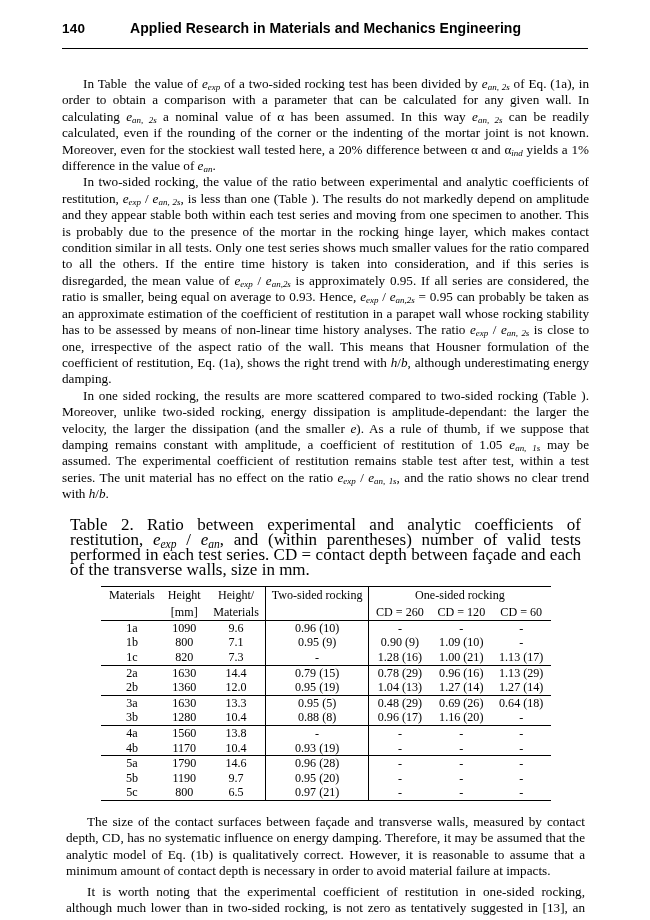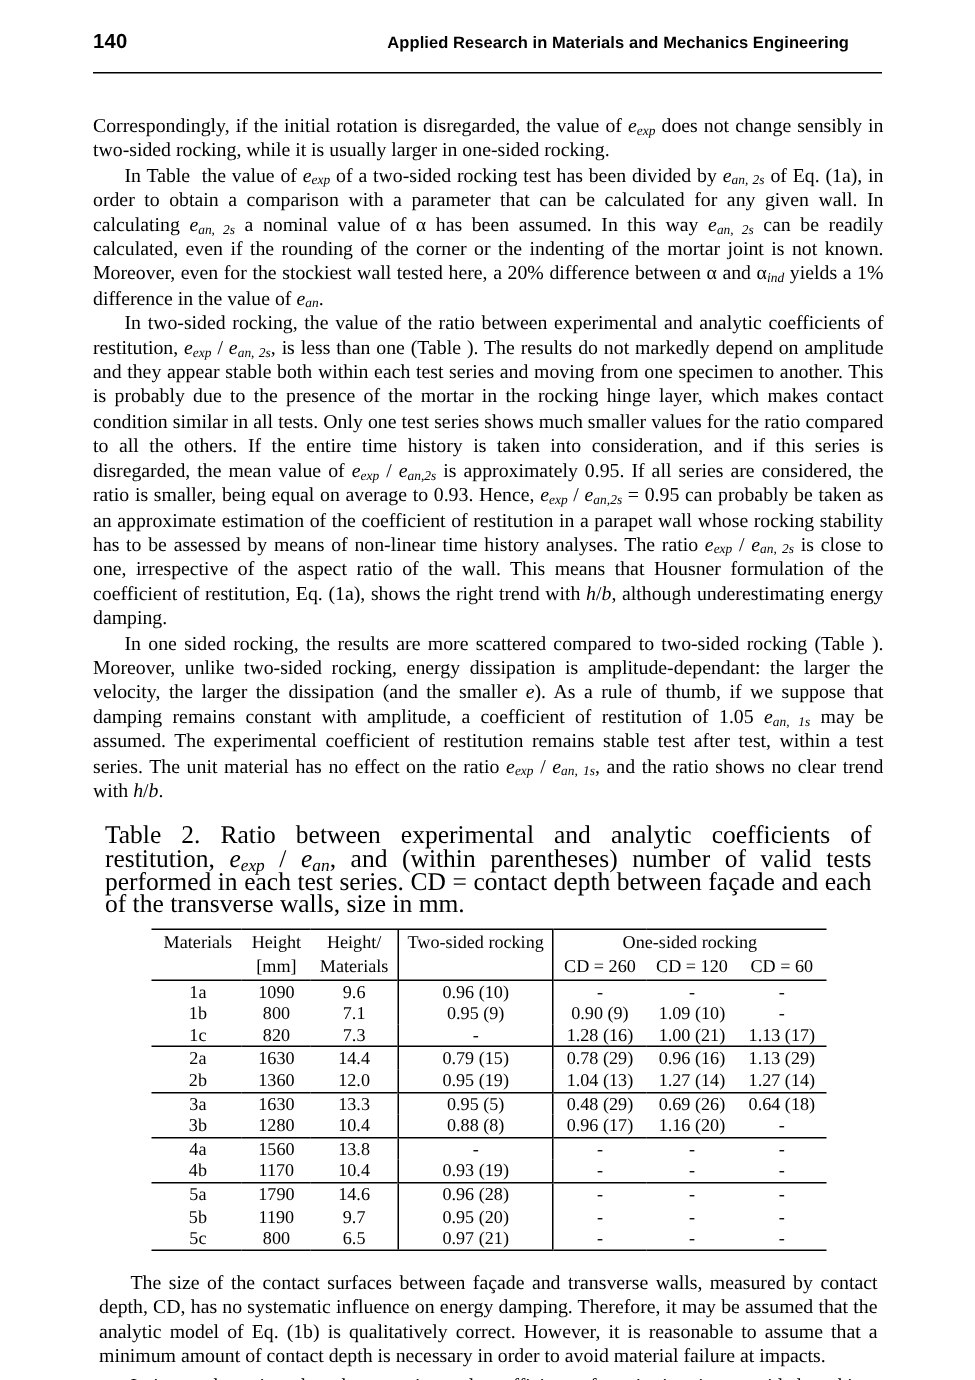--- a/index.html
+++ b/index.html
@@ -33,24 +33,24 @@
     align-items: baseline;
   }
   .folio {
     font-family: "Liberation Sans", "DejaVu Sans", sans-serif;
     font-weight: bold;
     font-size: 13.5px;
     letter-spacing: 0.2px;
   }
   .running-title {
     flex: 1;
-    text-align: right;
+    text-align: center;
     font-family: "Liberation Sans", "DejaVu Sans", sans-serif;
     font-weight: bold;
-    font-size: 11px;
+    font-size: 14px;
     letter-spacing: 0.05px;
     margin-right: 22px;
   }
   .header-rule {
     position: absolute;
     top: 48px;
     left: 62px;
     right: 62px;
     border-top: 1.4px solid #000;
   }
@@ -132,21 +132,20 @@
 <div class="page">
 
   <div class="header">
     <div class="folio">140</div>
     <div class="running-title">Applied Research in Materials and Mechanics Engineering</div>
   </div>
   <div class="header-rule"></div>
 
   <div class="body-col">
 
-    <p class="para">Correspondingly, if the initial rotation is disregarded, the value of <i>e<sub>exp</sub></i> does not change sensibly in two-sided rocking, while it is usually larger in one-sided rocking.</p>
 
     <p class="para indent">In Table&nbsp; the value of <i>e<sub>exp</sub></i> of a two-sided rocking test has been divided by <i>e<sub>an, 2s</sub></i> of Eq. (1a), in order to obtain a comparison with a parameter that can be calculated for any given wall. In calculating <i>e<sub>an, 2s</sub></i> a nominal value of α has been assumed. In this way <i>e<sub>an, 2s</sub></i> can be readily calculated, even if the rounding of the corner or the indenting of the mortar joint is not known. Moreover, even for the stockiest wall tested here, a 20% difference between α and α<i><sub>ind</sub></i> yields a 1% difference in the value of <i>e<sub>an</sub></i>.</p>
 
     <p class="para indent">In two-sided rocking, the value of the ratio between experimental and analytic coefficients of restitution, <i>e<sub>exp</sub></i> / <i>e<sub>an, 2s</sub></i>, is less than one (Table&nbsp;). The results do not markedly depend on amplitude and they appear stable both within each test series and moving from one specimen to another. This is probably due to the presence of the mortar in the rocking hinge layer, which makes contact condition similar in all tests. Only one test series shows much smaller values for the ratio compared to all the others. If the entire time history is taken into consideration, and if this series is disregarded, the mean value of <i>e<sub>exp</sub></i> / <i>e<sub>an,2s</sub></i> is approximately 0.95. If all series are considered, the ratio is smaller, being equal on average to 0.93. Hence, <i>e<sub>exp</sub></i> / <i>e<sub>an,2s</sub></i> = 0.95 can probably be taken as an approximate estimation of the coefficient of restitution in a parapet wall whose rocking stability has to be assessed by means of non-linear time history analyses. The ratio <i>e<sub>exp</sub></i> / <i>e<sub>an, 2s</sub></i> is close to one, irrespective of the aspect ratio of the wall. This means that Housner formulation of the coefficient of restitution, Eq. (1a), shows the right trend with <i>h</i>/<i>b</i>, although underestimating energy damping.</p>
 
     <p class="para indent">In one sided rocking, the results are more scattered compared to two-sided rocking (Table&nbsp;). Moreover, unlike two-sided rocking, energy dissipation is amplitude-dependant: the larger the velocity, the larger the dissipation (and the smaller <i>e</i>). As a rule of thumb, if we suppose that damping remains constant with amplitude, a coefficient of restitution of 1.05 <i>e<sub>an, 1s</sub></i> may be assumed. The experimental coefficient of restitution remains stable test after test, within a test series. The unit material has no effect on the ratio <i>e<sub>exp</sub></i> / <i>e<sub>an, 1s</sub></i>, and the ratio shows no clear trend with <i>h</i>/<i>b</i>.</p>
 
     <div class="tbl-caption">
       <span class="cap-line1"><span>Table 2.</span> Ratio between experimental and analytic coefficients of restitution, <i>e<sub>exp</sub></i> / <i>e<sub>an</sub></i>, and (within parentheses) number of valid tests performed in each test series. CD = contact depth between façade and each of the transverse walls, size in mm.</span>
     </div>

